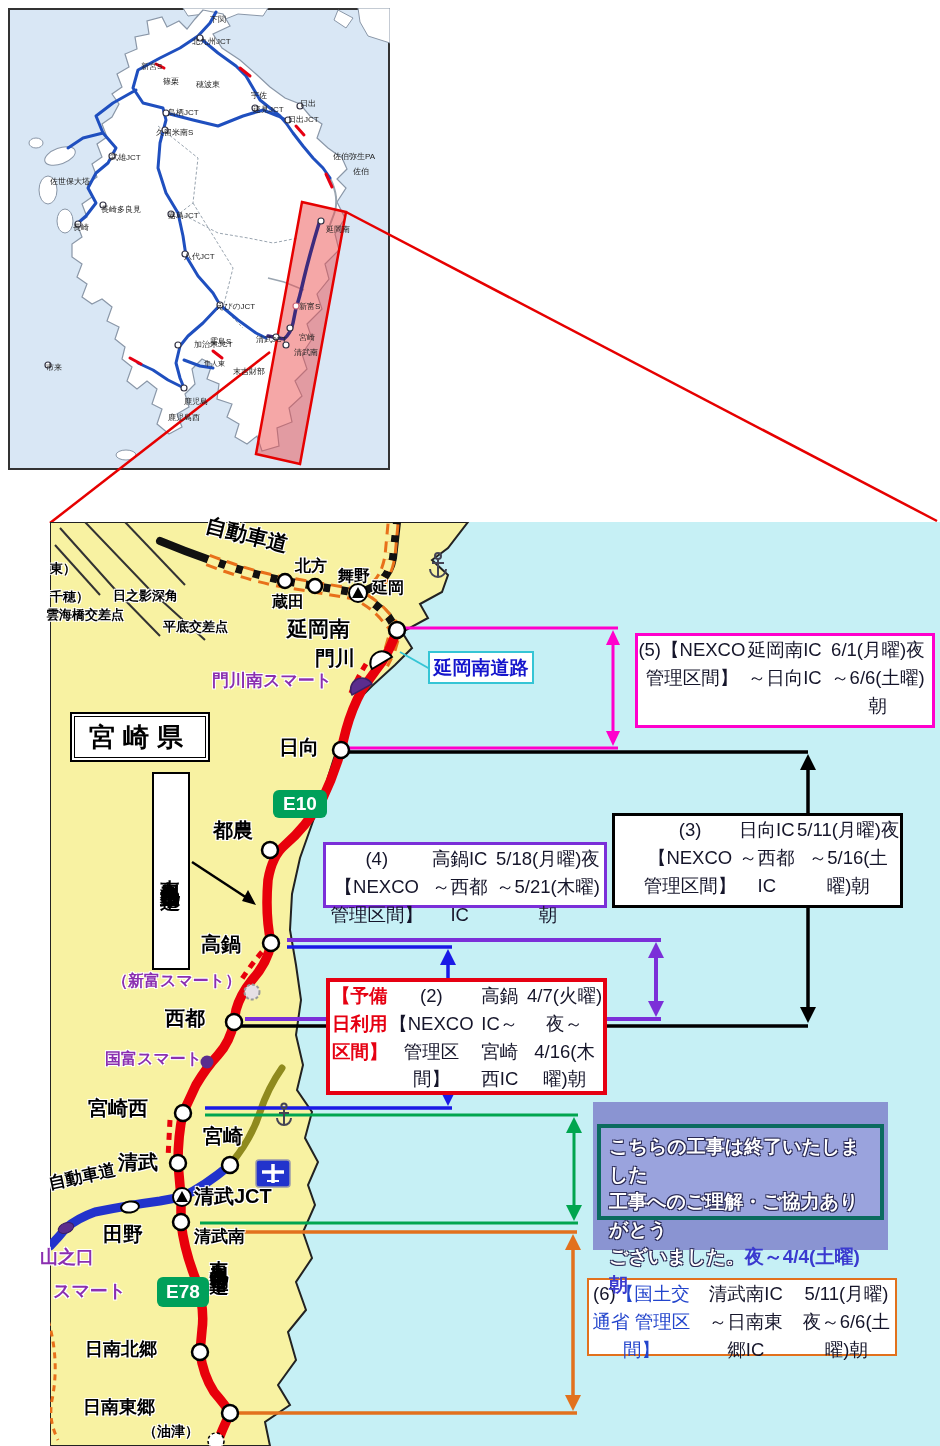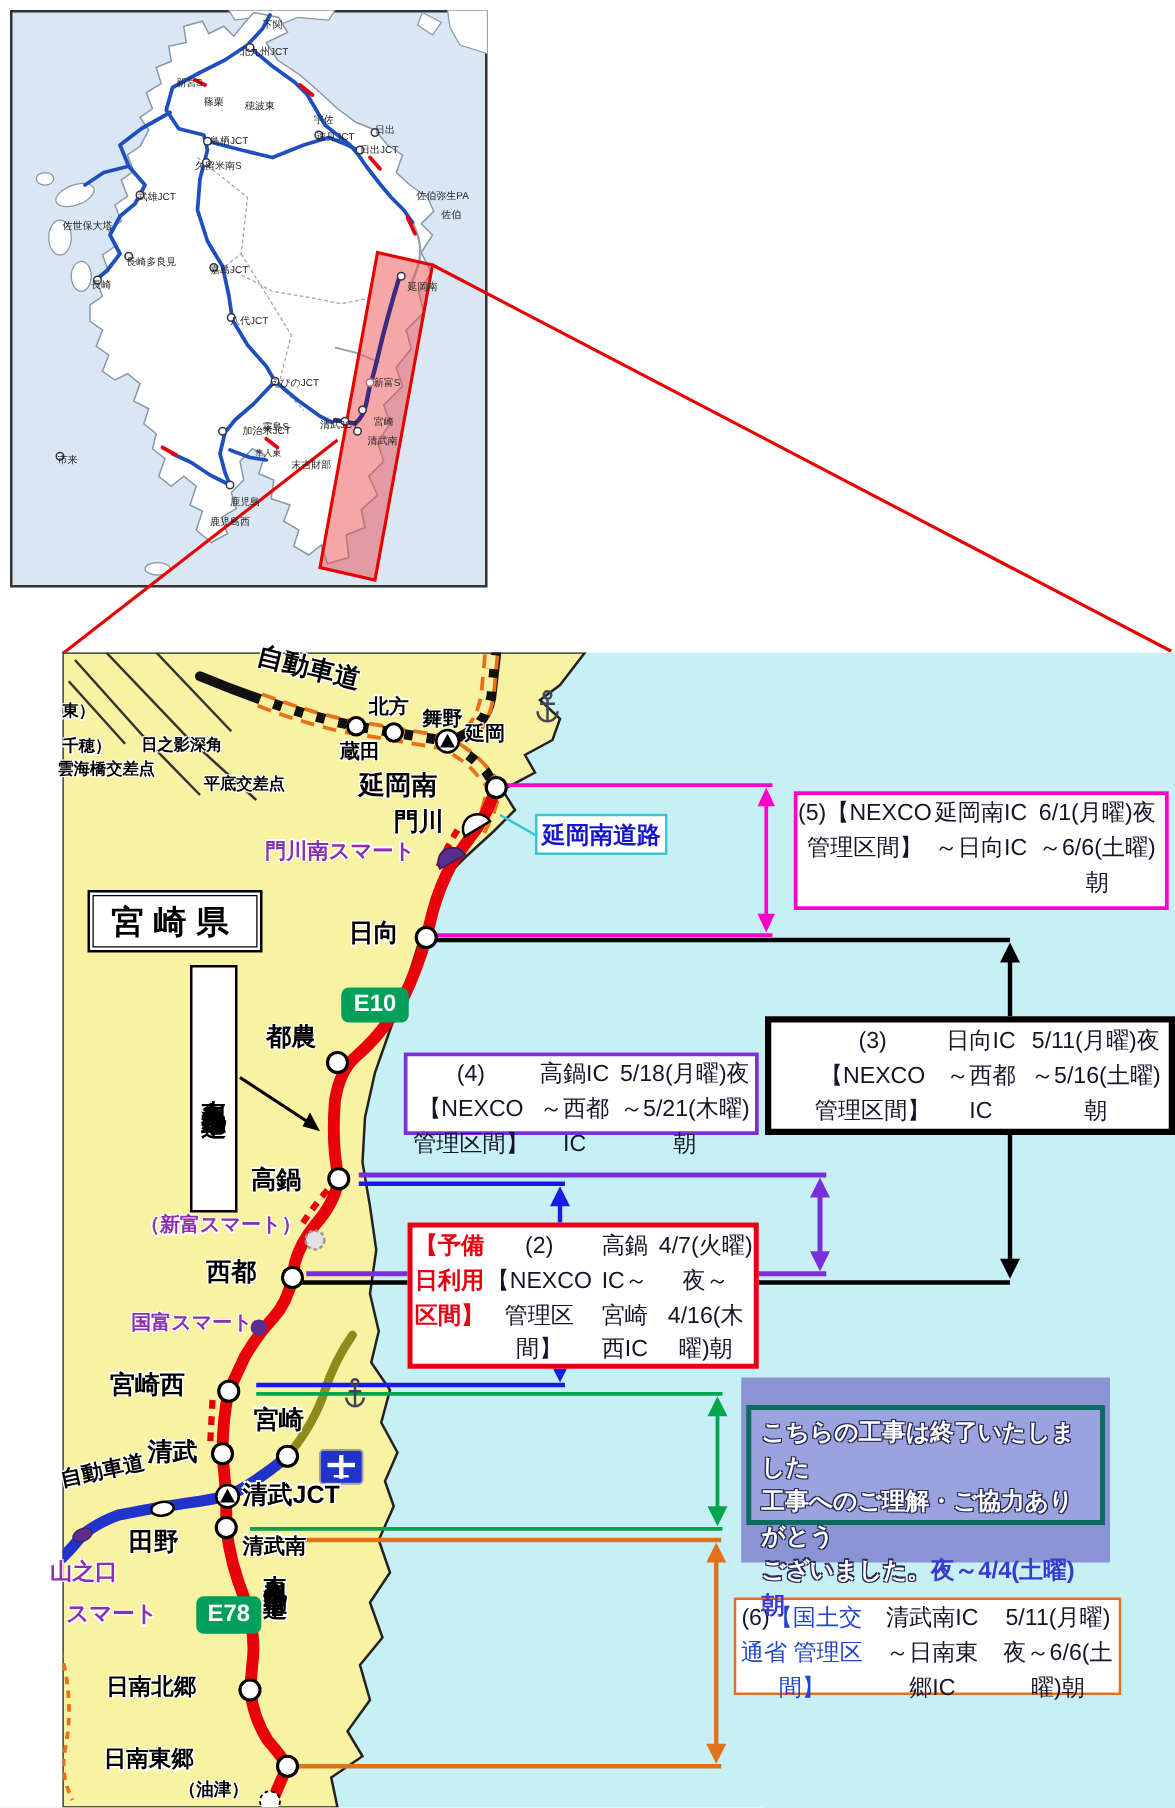--- a/index.html
+++ b/index.html
@@ -28,21 +28,21 @@
   #e10-badge{left:273px;top:790px;width:54px;height:28px;font-size:19px;}
   #e78-badge{left:157px;top:1277px;width:52px;height:30px;font-size:19px;}
   .road-label{position:absolute;left:428px;top:651px;width:106px;height:33px;background:#fff;
     border:2px solid #35C5D5;box-sizing:border-box;color:#1515CC;font-size:19px;font-weight:700;
     display:flex;align-items:center;justify-content:center;z-index:35;}
   
   .notice{position:absolute;background:#fff;box-sizing:border-box;text-align:center;
     color:#15152a;font-size:18.5px;line-height:1.5;display:flex;flex-direction:row;
     justify-content:center;z-index:40;}
   #box5{left:635px;top:633px;width:300px;height:95px;border:3px solid #FF00CC;}
-  #box3{left:612px;top:813px;width:328px;height:95px;border:5px solid #000000;padding-left:28px;}
+  #box3{left:612px;top:813px;width:291px;height:95px;border:3px solid #000000;padding-left:28px;}
   #box4{left:323px;top:842px;width:284px;height:66px;border:3px solid #7B2FD8;}
   #box2{left:326px;top:978px;width:281px;height:117px;border:4px solid #E60012;}
   #box2 .tag{color:#E60012;font-weight:700;}
   #box6{left:587px;top:1278px;width:310px;height:78px;border:2.5px solid #E2711D;gap:10px;}
   #box6 .ministry{color:#2244CC;}
   
   #done-outer{position:absolute;left:593px;top:1102px;width:295px;height:148px;
     background:#8A94D2;z-index:40;}
   #done-inner{position:absolute;left:4px;top:22px;width:287px;height:96px;box-sizing:border-box;
     background:#9AA3DD;border:4px solid #0B6B5F;padding:5px 8px;color:#fff;font-size:19px;

